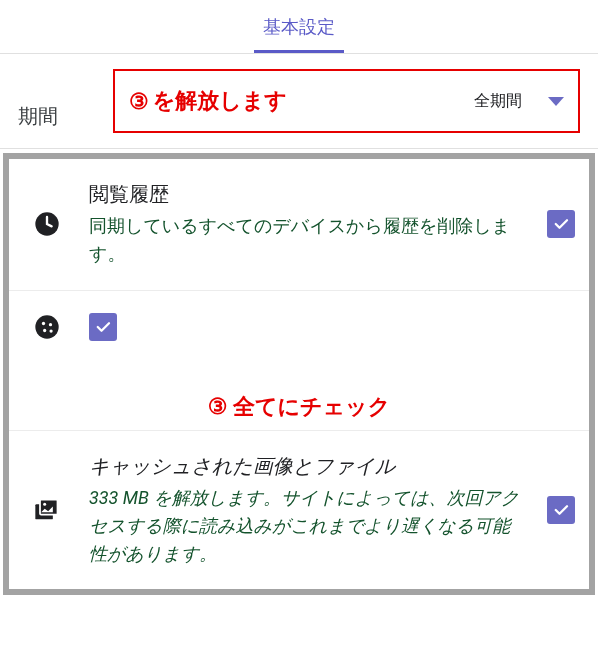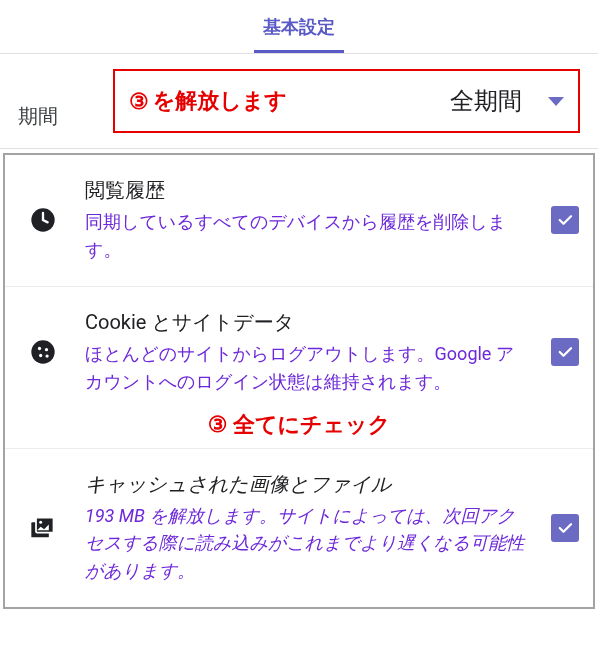--- a/index.html
+++ b/index.html
@@ -21,21 +21,21 @@
       display: flex;
       align-items: center;
       justify-content: center;
       font-size: 18px;
       color: #5f6368;
       cursor: pointer;
       position: relative;
     }
     .tab.active {
       color: #5a5ac7;
-      font-weight: 700;
+      font-weight: 400;
       align-items: center;
     }
     .tab.active::after {
       content: "";
       position: absolute;
       left: 50%;
       transform: translateX(-50%);
       bottom: 0;
       height: 3px;
       width: 90px;
@@ -72,33 +72,33 @@
       gap: 4px;
     }
     .annot-circle {
       display: inline-flex;
       align-items: center;
       justify-content: center;
       font-size: 22px;
     }
     .time-value {
       margin-left: auto;
-      font-size: 24px;
+      font-size: 16px;
       color: #202124;
       padding-right: 16px;
     }
     .dropdown-icon {
       width: 0; height: 0;
       border-left: 8px solid transparent;
       border-right: 8px solid transparent;
       border-top: 9px solid #6b6bc4;
       margin-left: 10px;
     }
     .options-wrap {
-      border: 2px solid #a3a3a3;
+      border: 6px solid #a3a3a3;
       margin: 4px 3px 3px 3px;
     }
     .option-row {
       display: flex;
       align-items: center;
       padding: 22px 14px 22px 18px;
       border-bottom: 1px solid #ececec;
       gap: 22px;
     }
     .option-row:last-child { border-bottom: none; font-style: italic; }
@@ -114,41 +114,42 @@
       flex: 1;
       min-width: 0;
     }
     .opt-title {
       font-size: 20px;
       color: #202124;
       margin-bottom: 4px;
     }
     .opt-desc {
       font-size: 18px;
-      color: #6d28d9;
+      color: #14532d;
       line-height: 1.55;
     }
     .checkbox {
       width: 28px;
       height: 28px;
       border-radius: 3px;
       background: #6b6bc4;
       display: flex;
       align-items: center;
       justify-content: center;
       flex-shrink: 0;
       cursor: pointer;
     }
     .checkbox svg { width: 18px; height: 18px; }
     .mid-annot {
       text-align: center;
       padding: 6px 0 8px 0;
       color: #e60000;
       font-weight: 700;
       font-size: 22px;
+      margin-top: 37px;
     }
     .row-2-wrap { border-bottom: 1px solid #ececec; }
   </style>
 </head>
 <body>
 
 <div class="tabs">
   <div class="tab active">
     <span>基本設定</span>
   </div>
@@ -190,24 +191,20 @@
     <div class="option-row" style="border-bottom:none;padding-bottom:8px;">
       <div class="opt-icon">
         <svg viewBox="0 0 24 24" width="28" height="28">
             <circle cx="12" cy="12" r="10" fill="#202124"></circle>
             <circle cx="9" cy="9" r="1.4" fill="#fff"></circle>
             <circle cx="15" cy="10" r="1.4" fill="#fff"></circle>
             <circle cx="10" cy="15" r="1.4" fill="#fff"></circle>
             <circle cx="15.5" cy="15.5" r="1.4" fill="#fff"></circle>
           </svg>
       </div>
-      <div class="opt-texts">
-        <div class="opt-title">Cookie とサイトデータ</div>
-        <div class="opt-desc">ほとんどのサイトからログアウトします。Google アカウントへのログイン状態は維持されます。</div>
-      </div>
       <div class="checkbox">
         <svg viewBox="0 0 24 24">
             <path d="M5 12l5 5L20 7" stroke="#fff" stroke-width="3" fill="none" stroke-linecap="round" stroke-linejoin="round"></path>
           </svg>
       </div>
     </div>
     <div class="mid-annot">
       <span class="annot-circle">③</span>
       <span>全てにチェック</span>
     </div>
@@ -217,21 +214,21 @@
     <div class="opt-icon">
       <svg viewBox="0 0 24 24" width="28" height="28">
           <rect x="2" y="7" width="15" height="13" rx="1" fill="#202124"></rect>
           <rect x="6" y="3" width="15" height="13" rx="1" fill="#202124" stroke="#fff" stroke-width="1.5"></rect>
           <circle cx="10" cy="7" r="1.3" fill="#fff"></circle>
           <path d="M7 14l3-3 3 2 4-4v5H7z" fill="#fff"></path>
         </svg>
     </div>
     <div class="opt-texts">
       <div class="opt-title">キャッシュされた画像とファイル</div>
-      <div class="opt-desc">193 MB を解放します。サイトによっては、次回アクセスする際に読み込みがこれまでより遅くなる可能性があります。</div>
+      <div class="opt-desc">333 MB を解放します。サイトによっては、次回アクセスする際に読み込みがこれまでより遅くなる可能性があります。</div>
     </div>
     <div class="checkbox">
       <svg viewBox="0 0 24 24">
           <path d="M5 12l5 5L20 7" stroke="#fff" stroke-width="3" fill="none" stroke-linecap="round" stroke-linejoin="round"></path>
         </svg>
     </div>
   </div>
 
 </div>
 

